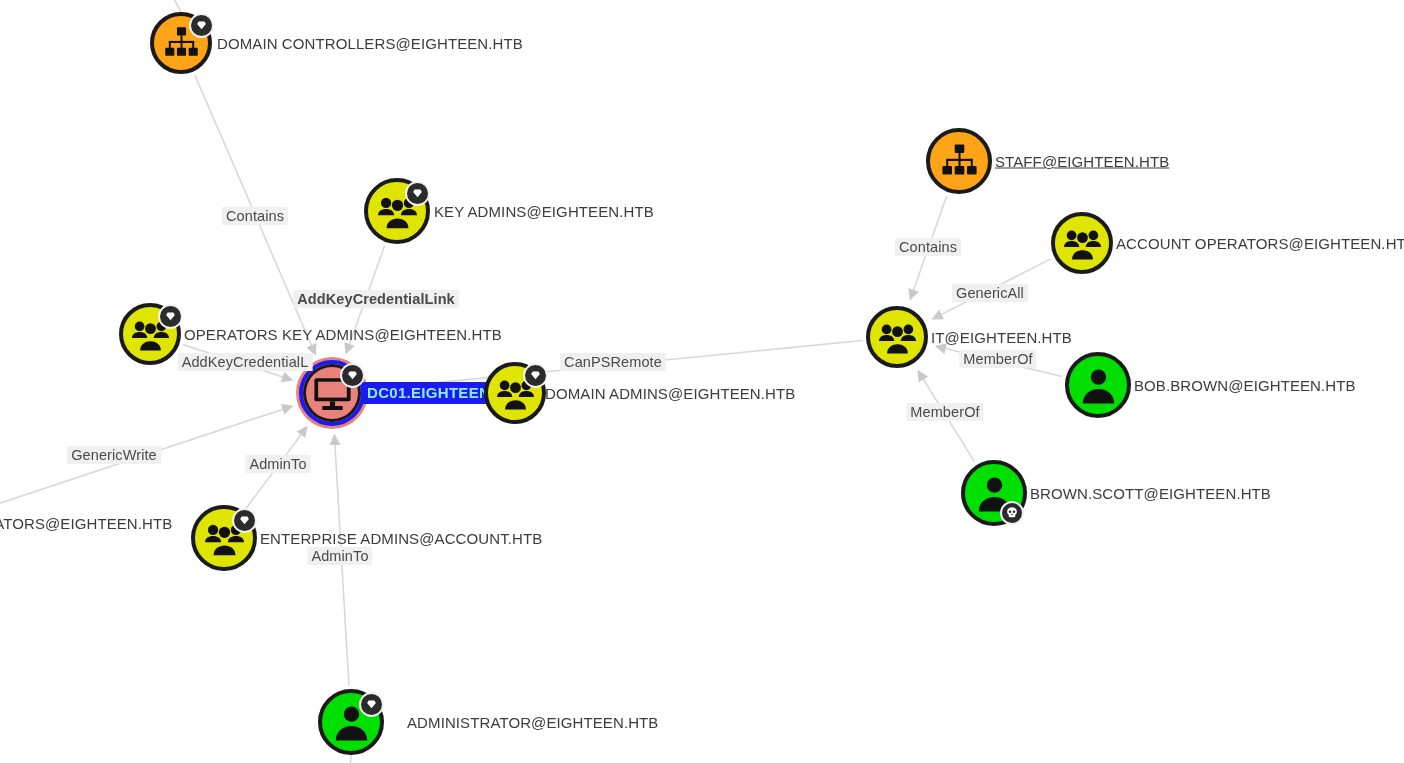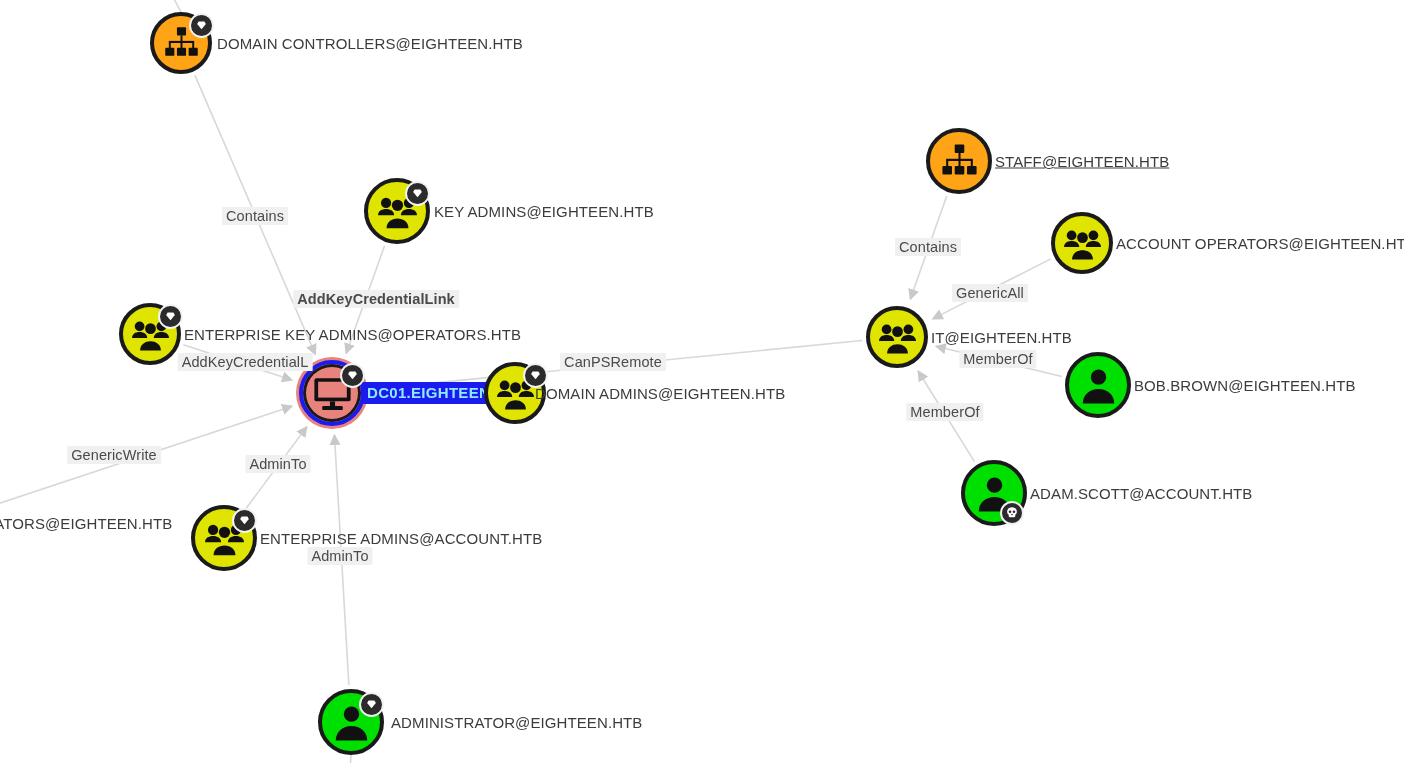--- a/index.html
+++ b/index.html
@@ -175,21 +175,21 @@
             <circle cx="12" cy="8.4" r="3.3" fill="#111"></circle>
             <path d="M5.6 21.8c0-3.6 2.9-5.7 6.4-5.7s6.4 2.1 6.4 5.7z" fill="#111"></path>
           </svg>
         </div>
         <div class="node-badge badge-highvalue">
           <svg width="15" height="15" viewBox="0 0 24 24">
             <path d="M5 9.6h14l-7 8.2z" fill="#fff"></path>
             <path d="M7.4 5.6h9.2l2.4 4H5z" fill="#fff"></path>
           </svg>
         </div>
-        <div class="node-label" style="margin-left: 34px;">ENTERPRISE KEY ADMINS@OPERATORS.HTB</div>
+        <div class="node-label" style="margin-left: 34px;">OPERATORS KEY ADMINS@EIGHTEEN.HTB</div>
       </div>
       <div class="node" style="left: -60px; top: 523px;">
         <div class="node-label" style="margin-left: 34px;">TRATORS@EIGHTEEN.HTB</div>
       </div>
       <div class="node" style="left: 332px; top: 393px;">
         <div class="node-disc" style="width: 66px; height: 66px; background: rgb(232, 130, 124); border: 4px solid rgb(27, 27, 240); box-shadow: rgb(232, 130, 124) 0px 0px 0px 3px, rgb(26, 26, 26) 0px 0px 0px 3px inset;">
           <svg width="41" height="41" viewBox="0 0 24 24">
             <rect x="1.4" y="3" width="21.2" height="13.6" rx="1.3" fill="#111"></rect>
             <rect x="3.6" y="5.1" width="16.8" height="9.3" fill="#E8827C"></rect>
             <rect x="10.5" y="16.6" width="3" height="3.2" fill="#111"></rect>
@@ -214,21 +214,21 @@
             <circle cx="12" cy="8.4" r="3.3" fill="#111"></circle>
             <path d="M5.6 21.8c0-3.6 2.9-5.7 6.4-5.7s6.4 2.1 6.4 5.7z" fill="#111"></path>
           </svg>
         </div>
         <div class="node-badge badge-highvalue">
           <svg width="15" height="15" viewBox="0 0 24 24">
             <path d="M5 9.6h14l-7 8.2z" fill="#fff"></path>
             <path d="M7.4 5.6h9.2l2.4 4H5z" fill="#fff"></path>
           </svg>
         </div>
-        <div class="node-label" style="margin-left: 20px;">DOMAIN ADMINS@EIGHTEEN.HTB</div>
+        <div class="node-label" style="margin-left: 30px;">DOMAIN ADMINS@EIGHTEEN.HTB</div>
       </div>
       <div class="node" style="left: 224px; top: 538px;">
         <div class="node-disc" style="width: 66px; height: 66px; background: rgb(223, 229, 0); border: 4px solid rgb(26, 26, 26);">
           <svg width="41" height="41" viewBox="0 0 24 24">
             <circle cx="5.3" cy="7" r="3" fill="#111"></circle>
             <path d="M0.6 14.2c0-2.4 2.1-3.7 4.7-3.7s4.7 1.3 4.7 3.7z" fill="#111"></path>
             <circle cx="18.7" cy="7" r="3" fill="#111"></circle>
             <path d="M14 14.2c0-2.4 2.1-3.7 4.7-3.7s4.7 1.3 4.7 3.7z" fill="#111"></path>
             <circle cx="12" cy="8.4" r="3.3" fill="#111"></circle>
             <path d="M5.6 21.8c0-3.6 2.9-5.7 6.4-5.7s6.4 2.1 6.4 5.7z" fill="#111"></path>
@@ -248,21 +248,21 @@
             <circle cx="12" cy="7.1" r="4.5" fill="#111"></circle>
             <path d="M2.8 22.5c0-5.1 4.1-8.4 9.2-8.4s9.2 3.3 9.2 8.4z" fill="#111"></path>
           </svg>
         </div>
         <div class="node-badge badge-highvalue">
           <svg width="15" height="15" viewBox="0 0 24 24">
             <path d="M5 9.6h14l-7 8.2z" fill="#fff"></path>
             <path d="M7.4 5.6h9.2l2.4 4H5z" fill="#fff"></path>
           </svg>
         </div>
-        <div class="node-label" style="margin-left: 40px; text-align: right;">ADMINISTRATOR@EIGHTEEN.HTB</div>
+        <div class="node-label" style="margin-left: 56px; text-align: right;">ADMINISTRATOR@EIGHTEEN.HTB</div>
       </div>
       <div class="node" style="left: 959px; top: 161px;">
         <div class="node-disc" style="width: 66px; height: 66px; background: rgb(255, 164, 22); border: 4px solid rgb(26, 26, 26);">
           <svg width="41" height="41" viewBox="0 0 24 24">
             <rect x="9.2" y="2" width="5.6" height="5" rx="0.6" fill="#111"></rect>
             <rect x="11.4" y="7" width="1.2" height="4" fill="#111"></rect>
             <rect x="4.2" y="10.4" width="15.6" height="1.3" fill="#111"></rect>
             <rect x="4.2" y="11.4" width="1.2" height="3.4" fill="#111"></rect>
             <rect x="11.4" y="11.4" width="1.2" height="3.4" fill="#111"></rect>
             <rect x="18.6" y="11.4" width="1.2" height="3.4" fill="#111"></rect>
@@ -316,21 +316,21 @@
           </svg>
         </div>
         <div class="node-badge badge-owned">
           <svg width="14" height="14" viewBox="0 0 24 24">
             <path d="M12 2.2c-5 0-8.3 3.2-8.3 7.6 0 2.6 1.2 4.3 2.7 5.4v2.5c0 .9.7 1.6 1.6 1.6h8c.9 0 1.6-.7 1.6-1.6v-2.5c1.5-1.1 2.7-2.8 2.7-5.4 0-4.4-3.3-7.6-8.3-7.6z" fill="#fff"></path>
             <circle cx="8.6" cy="9.8" r="2.2" fill="#2b2b2b"></circle>
             <circle cx="15.4" cy="9.8" r="2.2" fill="#2b2b2b"></circle>
             <rect x="10.7" y="13.3" width="2.6" height="2.4" rx="1.1" fill="#2b2b2b"></rect>
           </svg>
         </div>
-        <div class="node-label" style="margin-left: 36px;">ADAM.SCOTT@ACCOUNT.HTB</div>
+        <div class="node-label" style="margin-left: 36px;">BROWN.SCOTT@EIGHTEEN.HTB</div>
       </div>
     </div>
   <div id="edge-label-layer">
       <div class="edge-label" style="left: 255px; top: 216px;">Contains</div>
       <div class="edge-label" style="left: 376px; top: 299px; font-weight: bold;">AddKeyCredentialLink</div>
       <div class="edge-label" style="left: 245px; top: 362px;">AddKeyCredentialL</div>
       <div class="edge-label" style="left: 114px; top: 455px;">GenericWrite</div>
       <div class="edge-label" style="left: 278px; top: 464px;">AdminTo</div>
       <div class="edge-label" style="left: 340px; top: 556px;">AdminTo</div>
       <div class="edge-label" style="left: 613px; top: 362px;">CanPSRemote</div>

